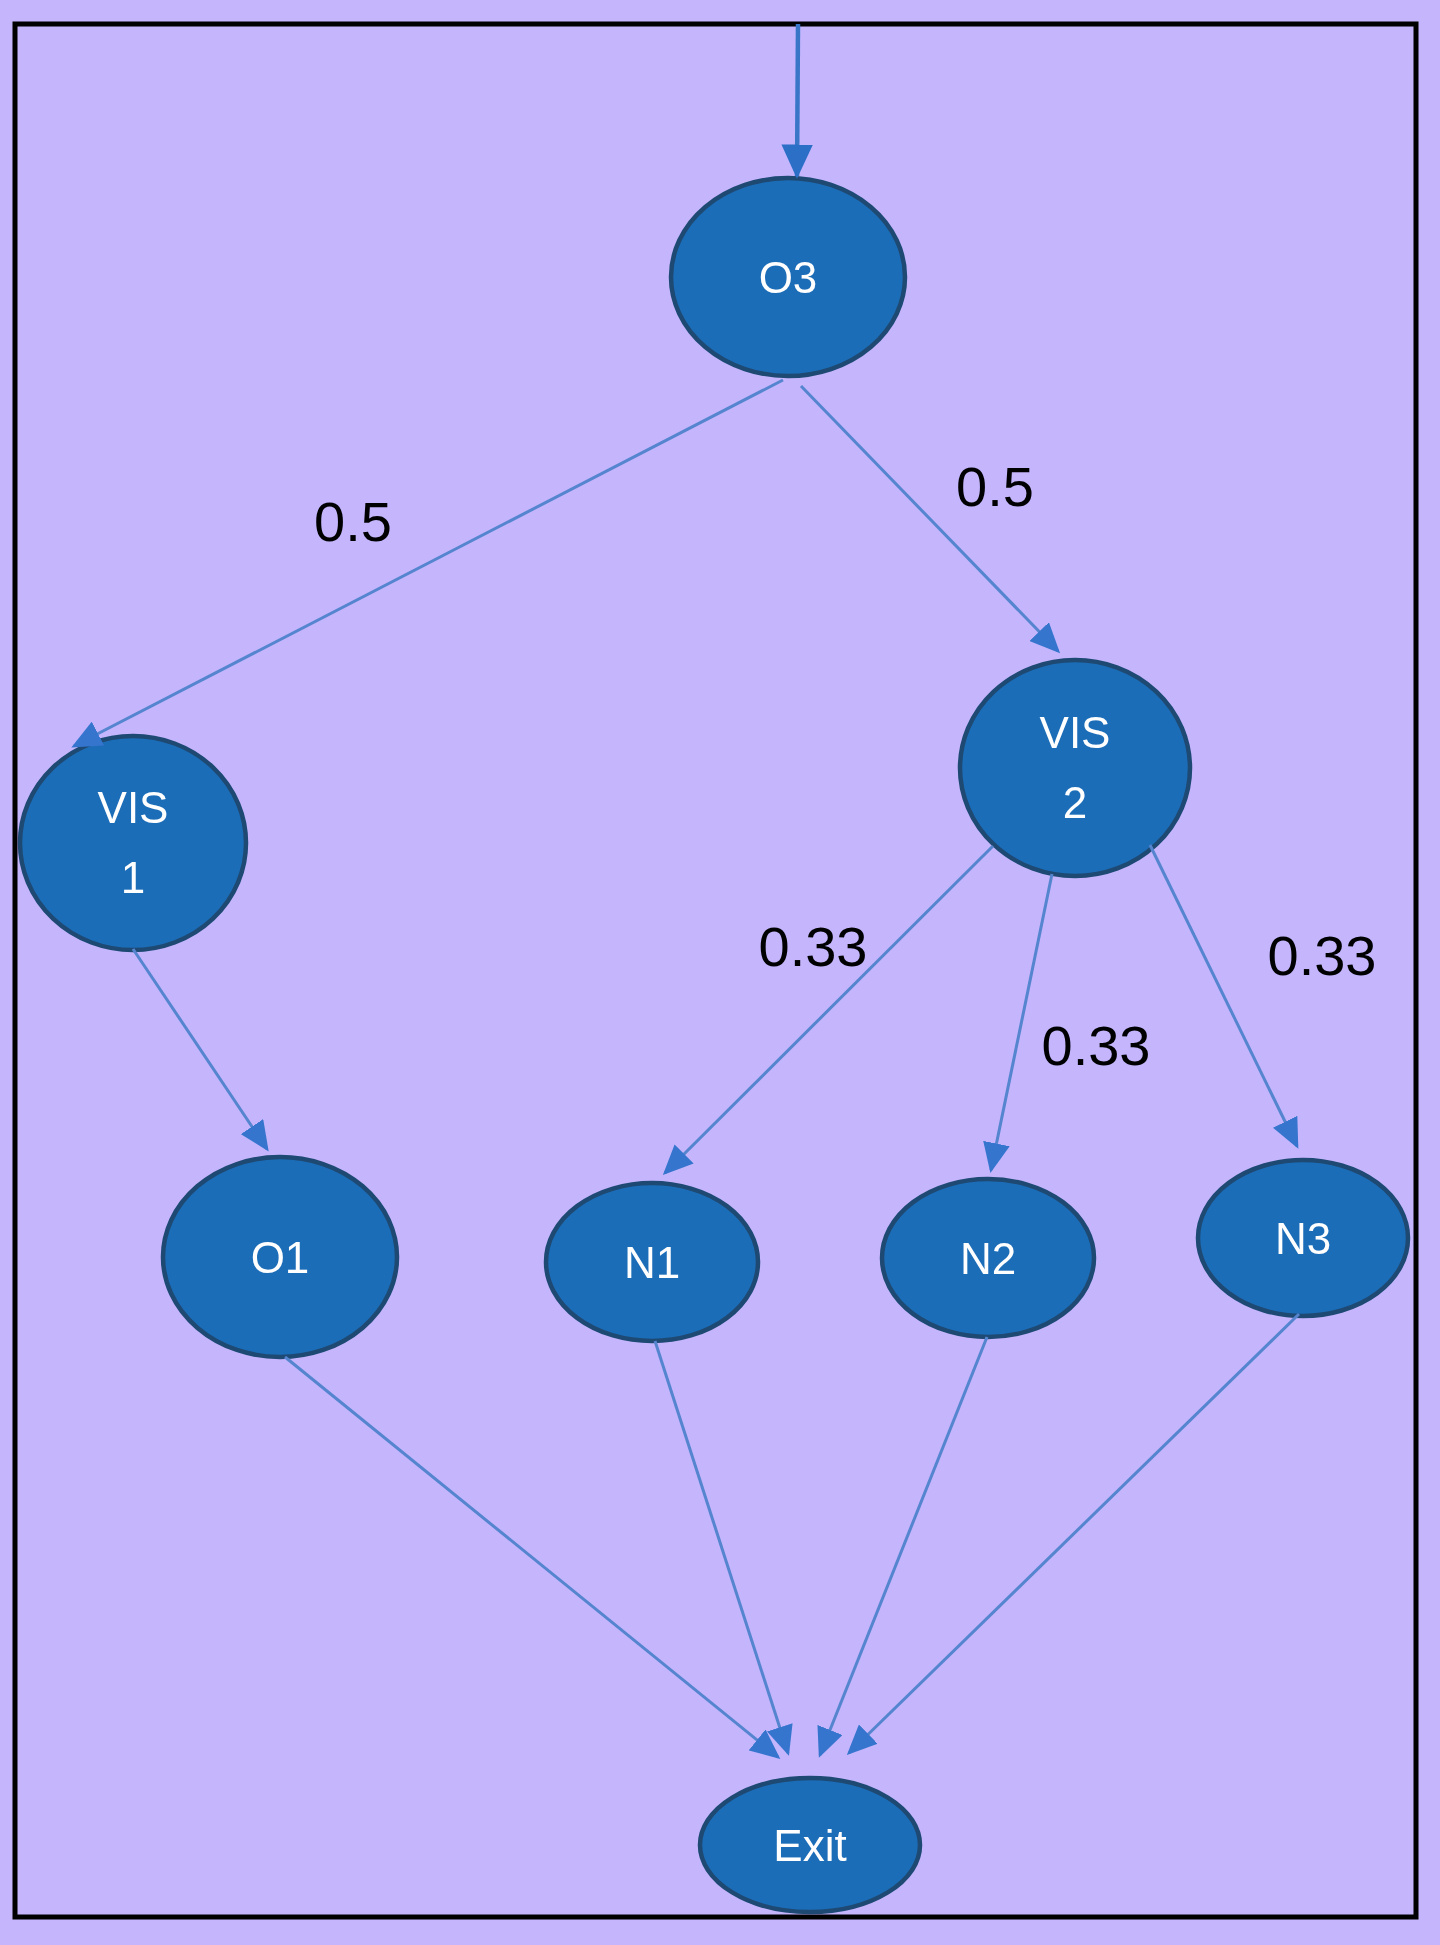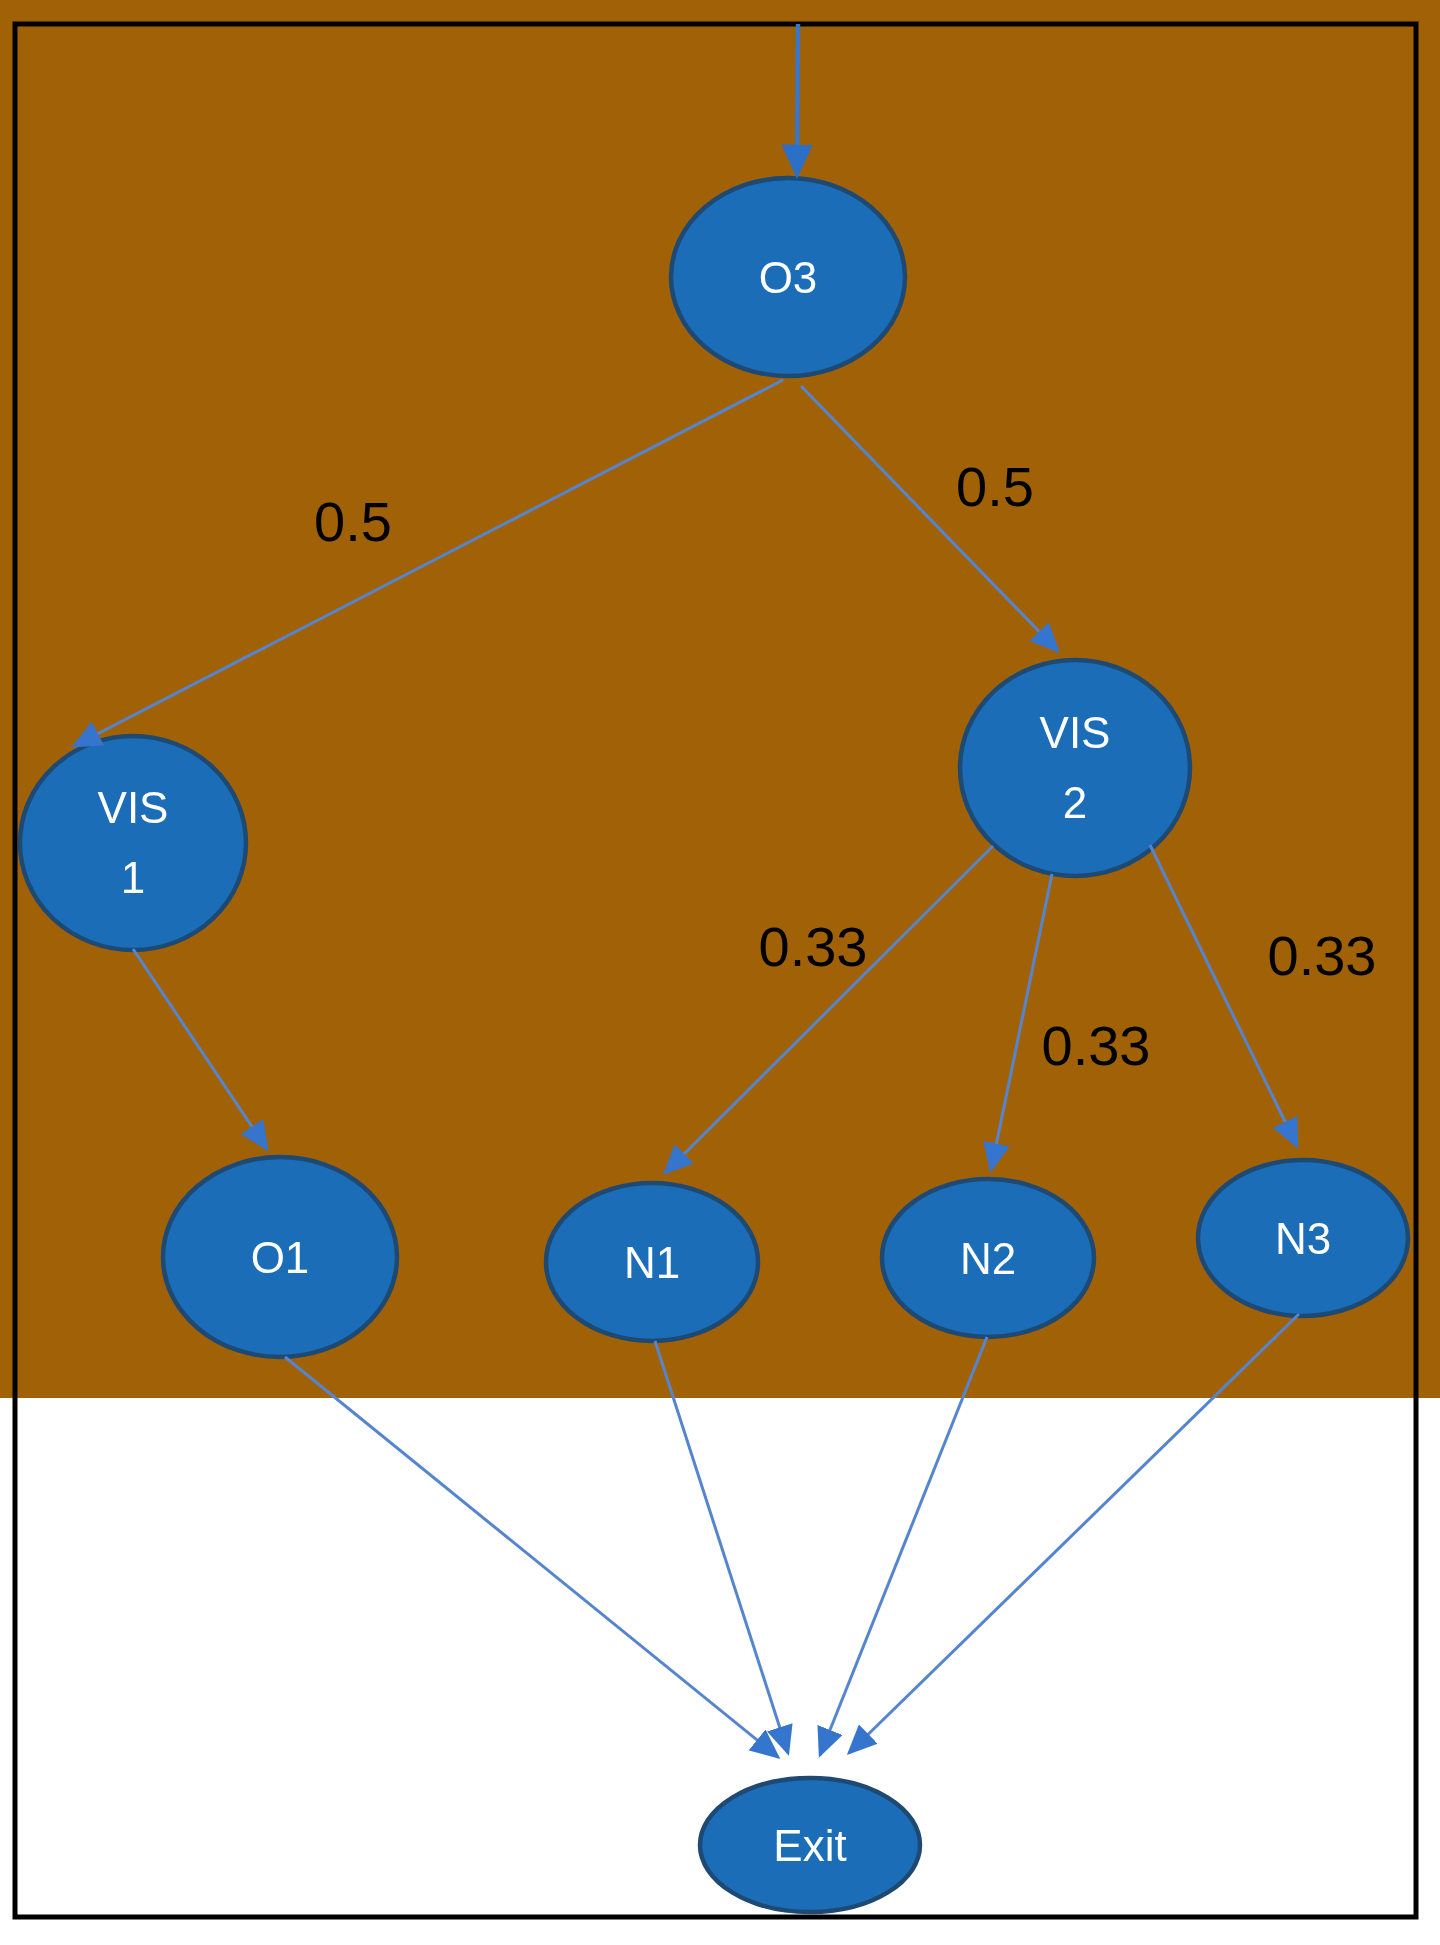--- a/index.html
+++ b/index.html
@@ -7,22 +7,22 @@
     padding: 0;
     background: #ffffff;
     width: 1440px;
     height: 1945px;
     font-family: "Liberation Sans", sans-serif;
     overflow: hidden;
   }
   #stage {
     position: relative;
     width: 1440px;
-    height: 1398px;
-    background: #a16207;
+    height: 1945px;
+    background: #c4b5fd;
   }
   svg { display: block; }
   .edge {
     stroke: #5585cf;
     stroke-width: 3;
     fill: none;
   }
   .start-edge {
     stroke: #3a76c8;
     stroke-width: 4.5;

